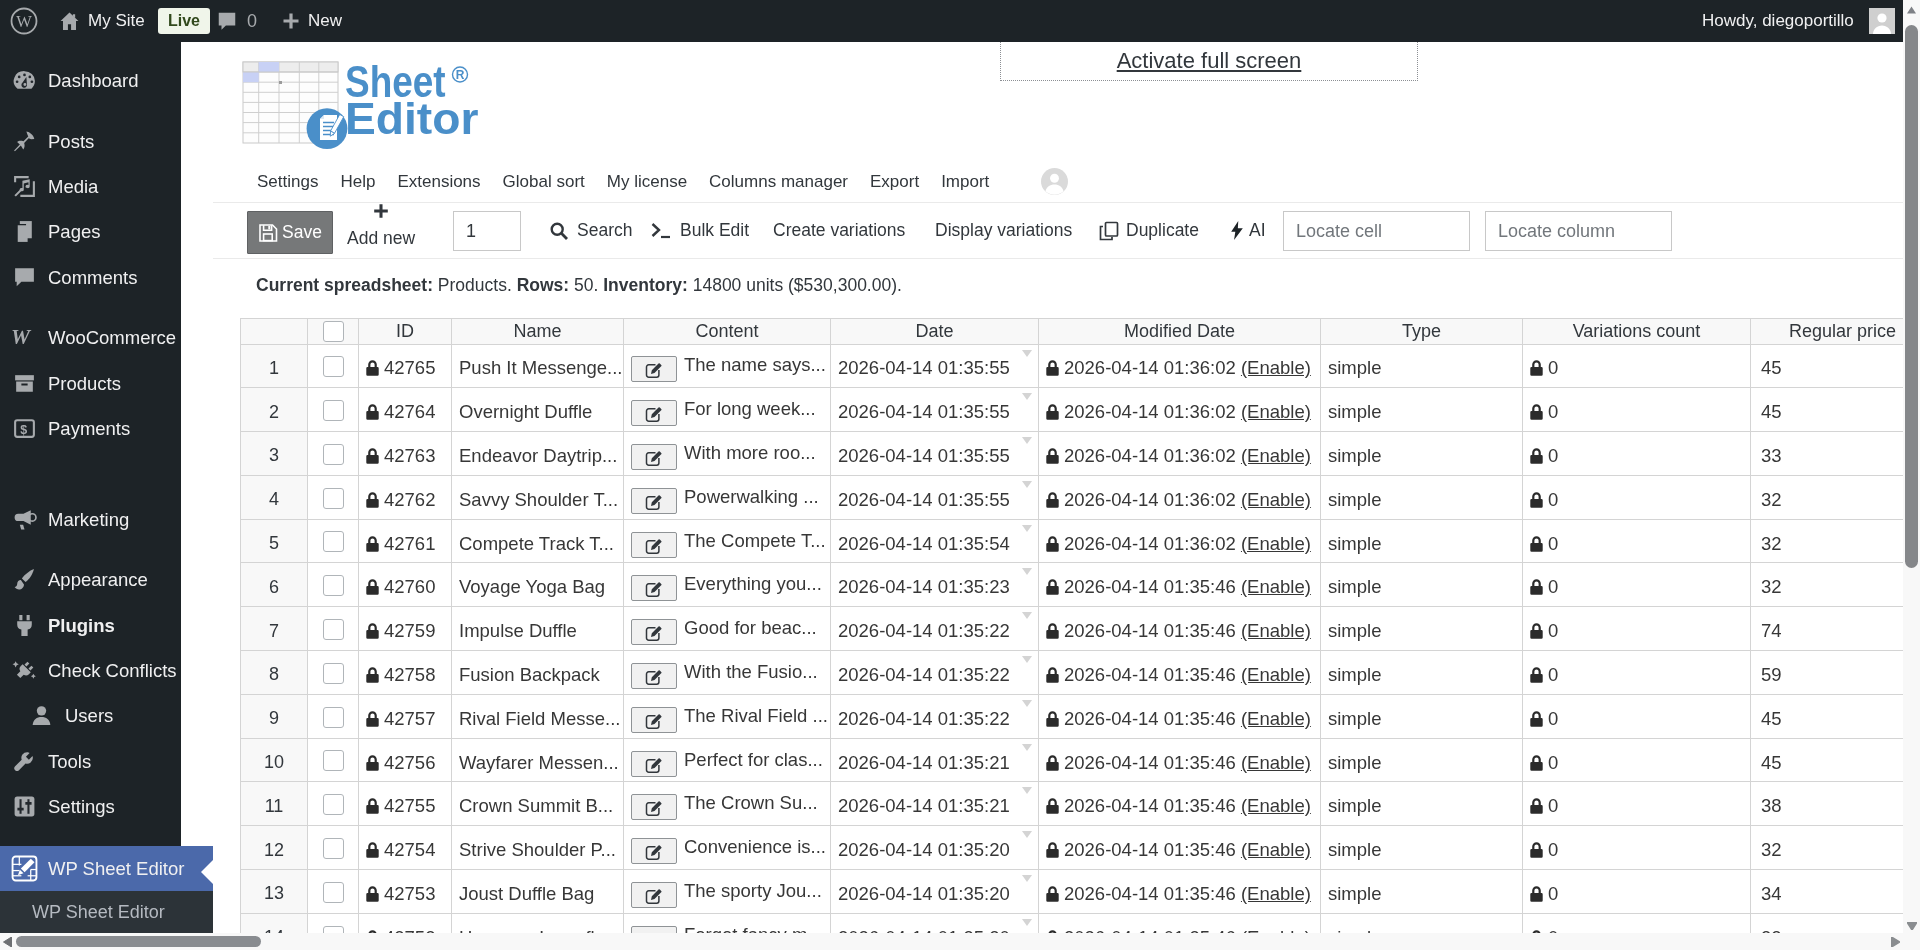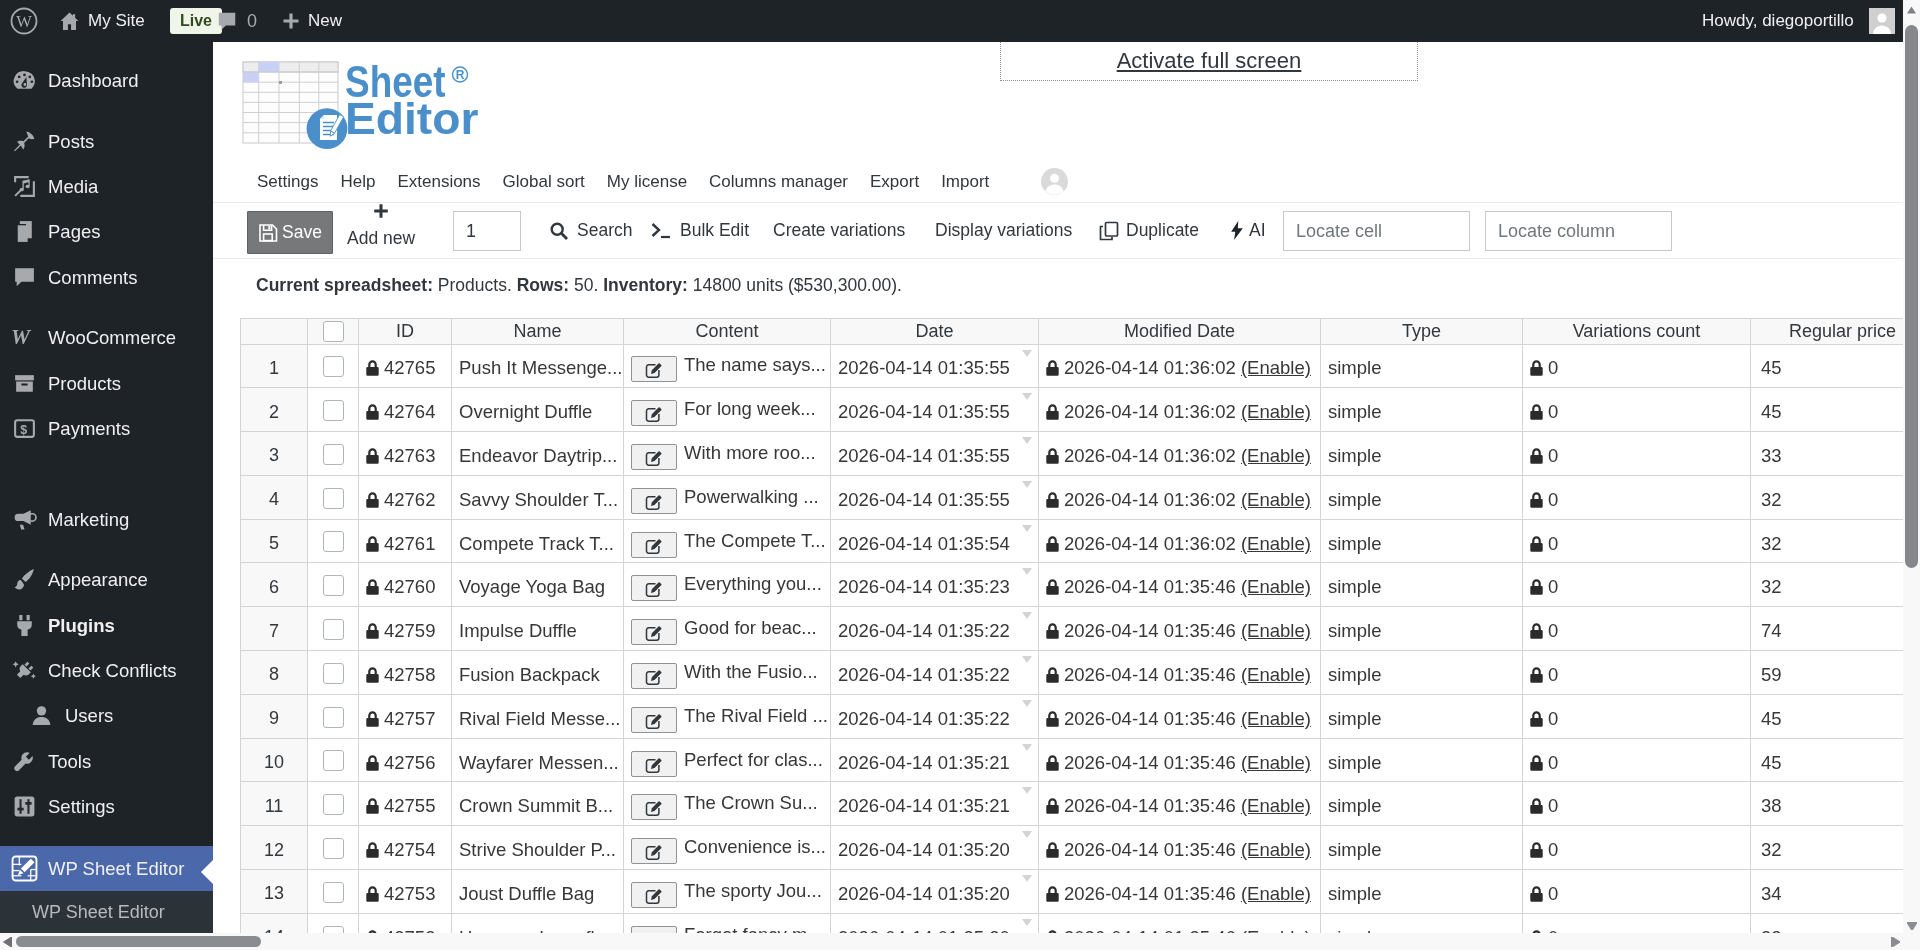--- a/index.html
+++ b/index.html
@@ -4,21 +4,21 @@
 <style>
 * { margin:0; padding:0; box-sizing:border-box; }
 html,body { width:1920px; height:950px; overflow:hidden; font-family:"Liberation Sans", sans-serif; background:#fff; }
 
 
 #adminbar { position:absolute; left:0; top:0; width:1903px; height:42px; background:#1d2327; color:#f0f0f1; font-size:17px; z-index:30; }
 #adminbar .item { position:absolute; top:0; height:42px; display:flex; align-items:center; color:#f0f0f1; }
 .livebadge { background:#f0f5ea; color:#32491d; font-weight:bold; font-size:16px; border-radius:3px; padding:4px 10px; }
 
 
-#sidebar { position:absolute; left:0; top:42px; width:213px; height:891px; background:#1d2327; z-index:20; }
+#sidebar { position:absolute; left:0; top:42px; width:181px; height:891px; background:#1d2327; z-index:20; }
 .mitem { position:absolute; left:0; width:213px; height:45px; display:flex; align-items:center; color:#f0f0f1; font-size:18.5px; }
 .mitem .ic { width:27px; height:27px; margin-left:11px; margin-right:10px; display:flex; align-items:center; justify-content:center; }
 .mitem.sel { background:#4b69aa; }
 #submenu { position:absolute; left:0; top:849px; width:213px; height:42px; background:#2c3338; color:#b5bac1; font-size:18px; display:flex; align-items:center; padding-left:32px; }
 .selarrow { position:absolute; left:201px; top:818px; width:0; height:0; border-top:12px solid transparent; border-bottom:12px solid transparent; border-right:12px solid #fff; }
 
 
 #content { position:absolute; left:213px; top:42px; width:1707px; height:891px; background:#fff; overflow:hidden; }
 
 
@@ -69,21 +69,21 @@
       <circle cx="14" cy="14" r="12.5" fill="none" stroke="#a7aaad" stroke-width="1.8"></circle>
       <text x="14" y="19.5" text-anchor="middle" font-family="Liberation Serif" font-size="16.5" fill="#a7aaad">W</text>
     </svg>
   </div>
   <div class="item" style="left:59px; gap:8px;">
     <svg width="21" height="21" viewBox="0 0 20 20">
         <path fill="#a7aaad" d="M10 1.5 L1.5 9.5 h2.3 v8.5 h4.7 v-5.5 h3 v5.5 h4.7 V9.5 h2.3 z M13.2 4.6 V3.2 h2.2 v3.5 z"></path>
       </svg>
     <span>My Site</span>
   </div>
-  <div class="item" style="left:158px;margin-left:12px;">
+  <div class="item" style="left:158px;">
       <span class="livebadge">Live</span>
     </div>
   <div class="item" style="left:216px; gap:9px;">
     <svg width="22" height="22" viewBox="0 0 20 20">
         <path fill="#a7aaad" d="M2.5 2.5 h15 v11.5 h-8.5 l-4 4 v-4 h-2.5 z"></path>
       </svg>
     <span style="color:#a7aaad; font-size:18px;">0</span>
   </div>
   <div class="item" style="left:281px; gap:7px;">
     <svg width="20" height="20" viewBox="0 0 20 20">

